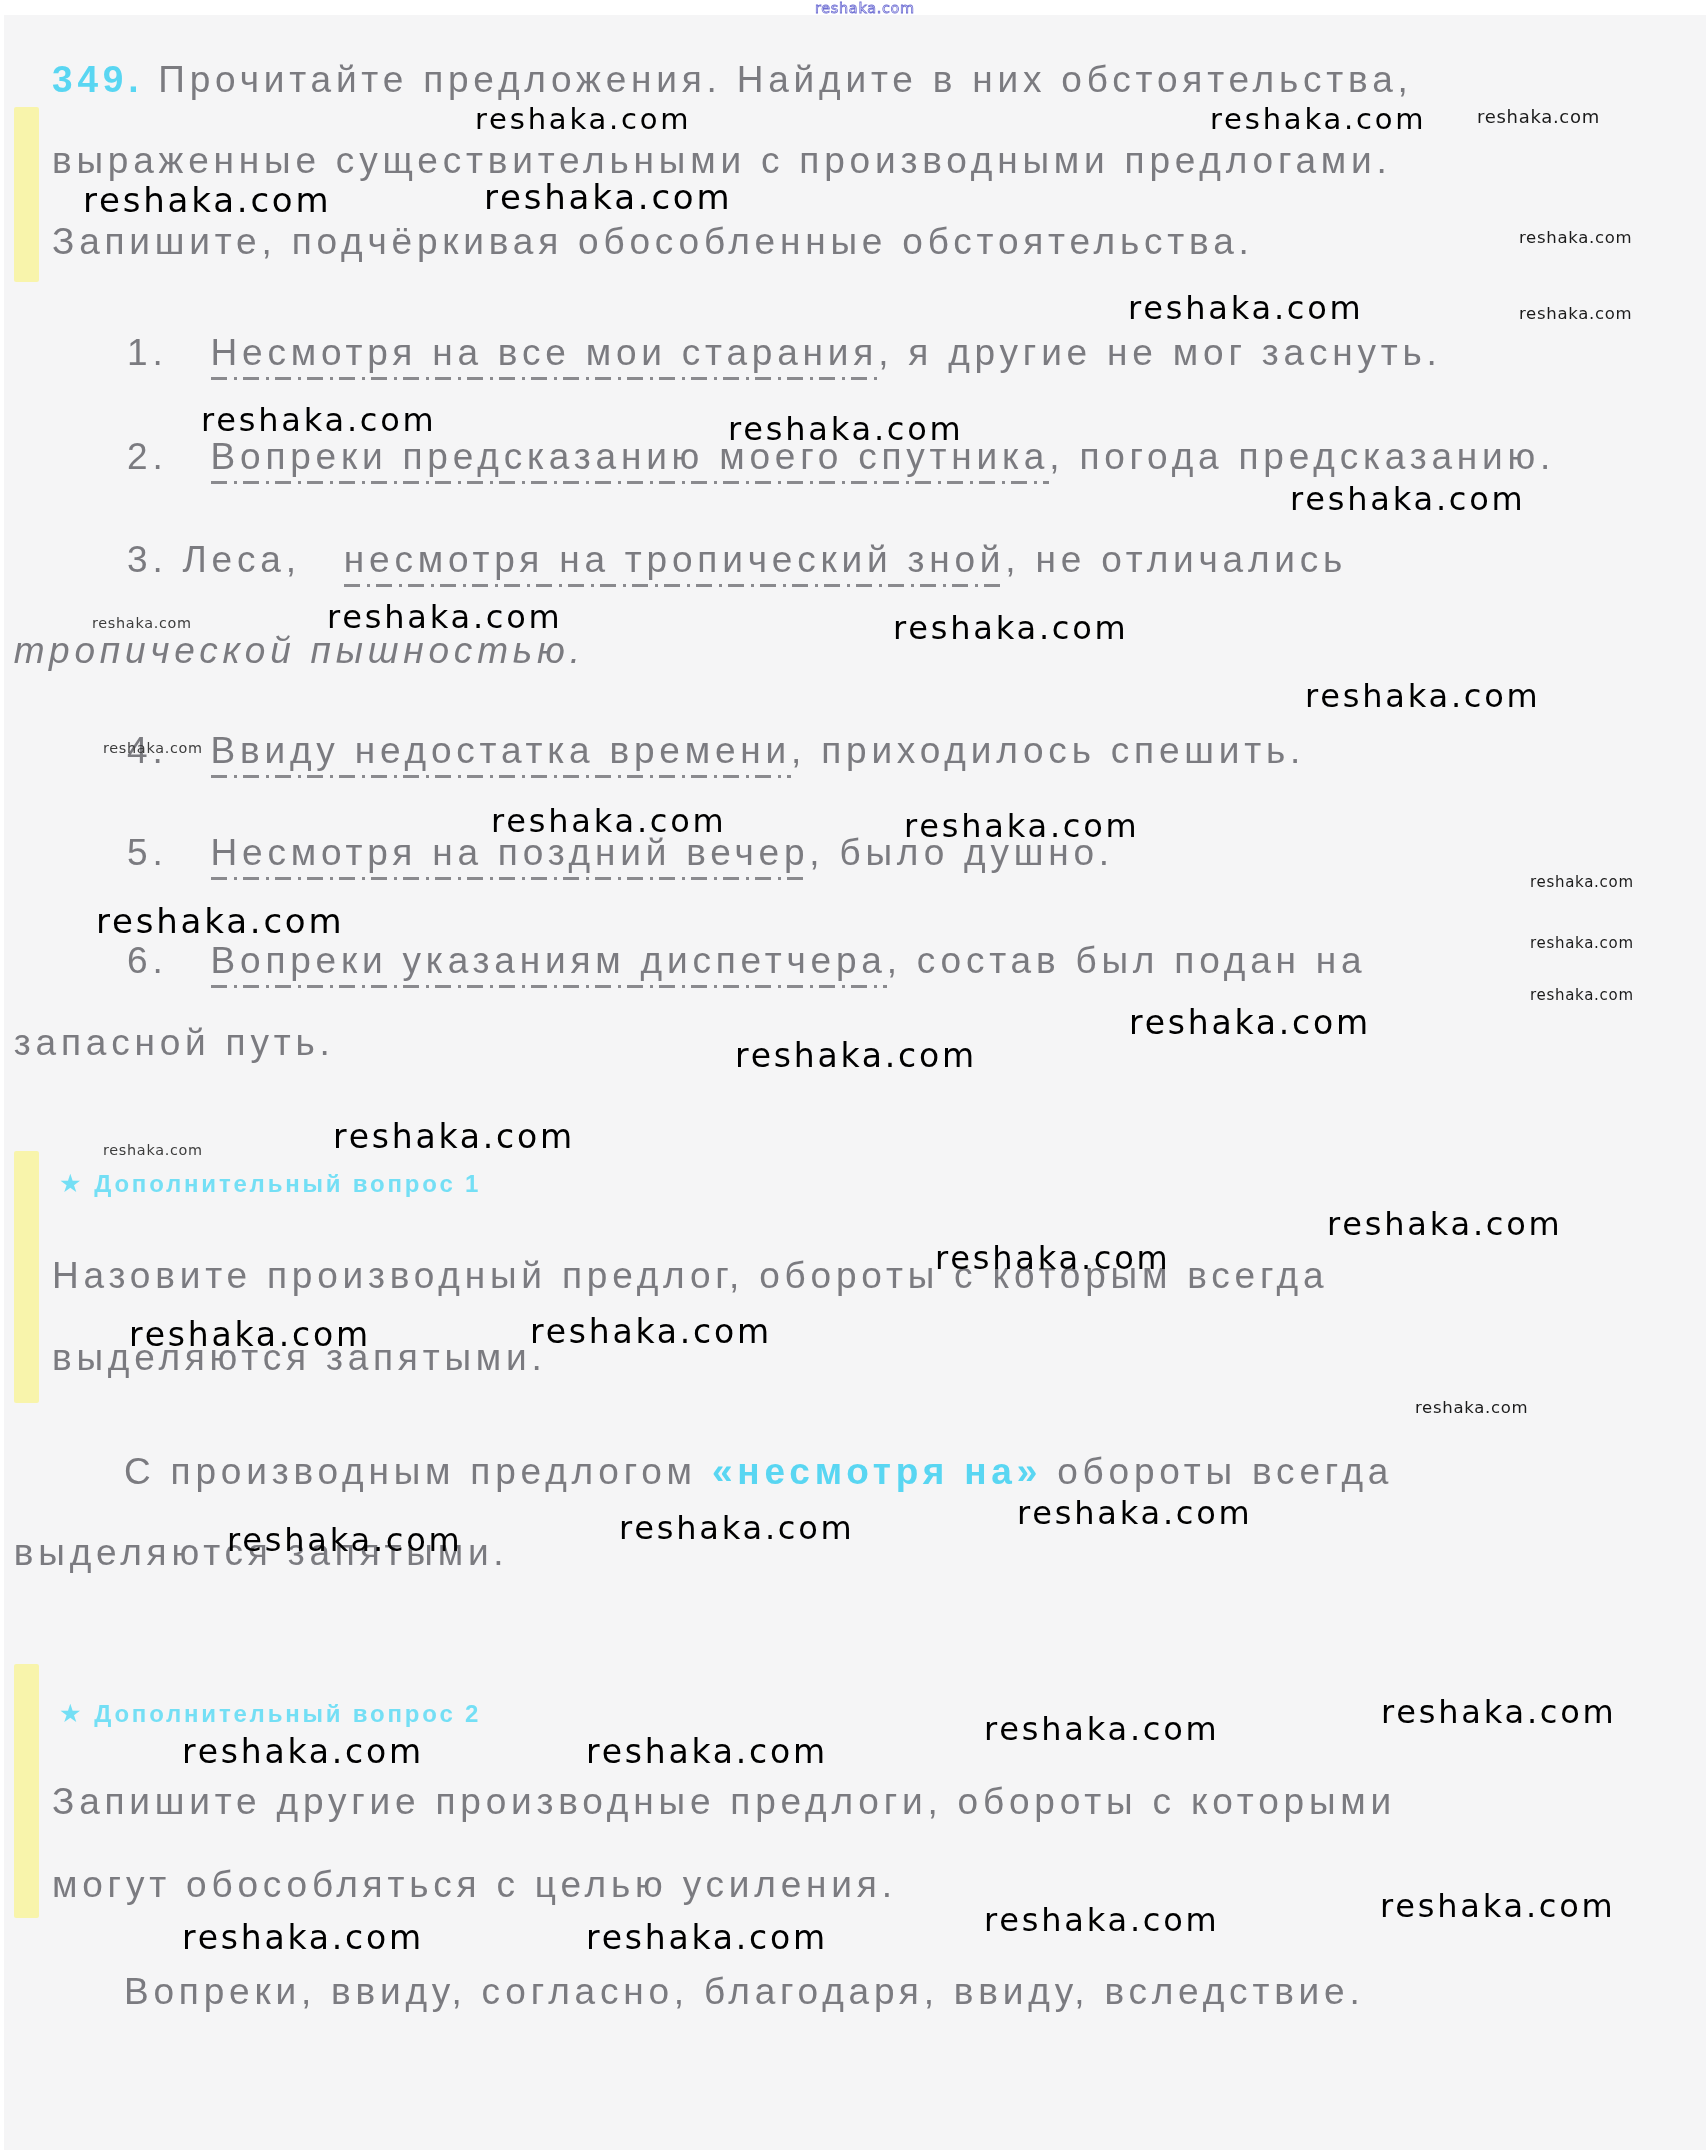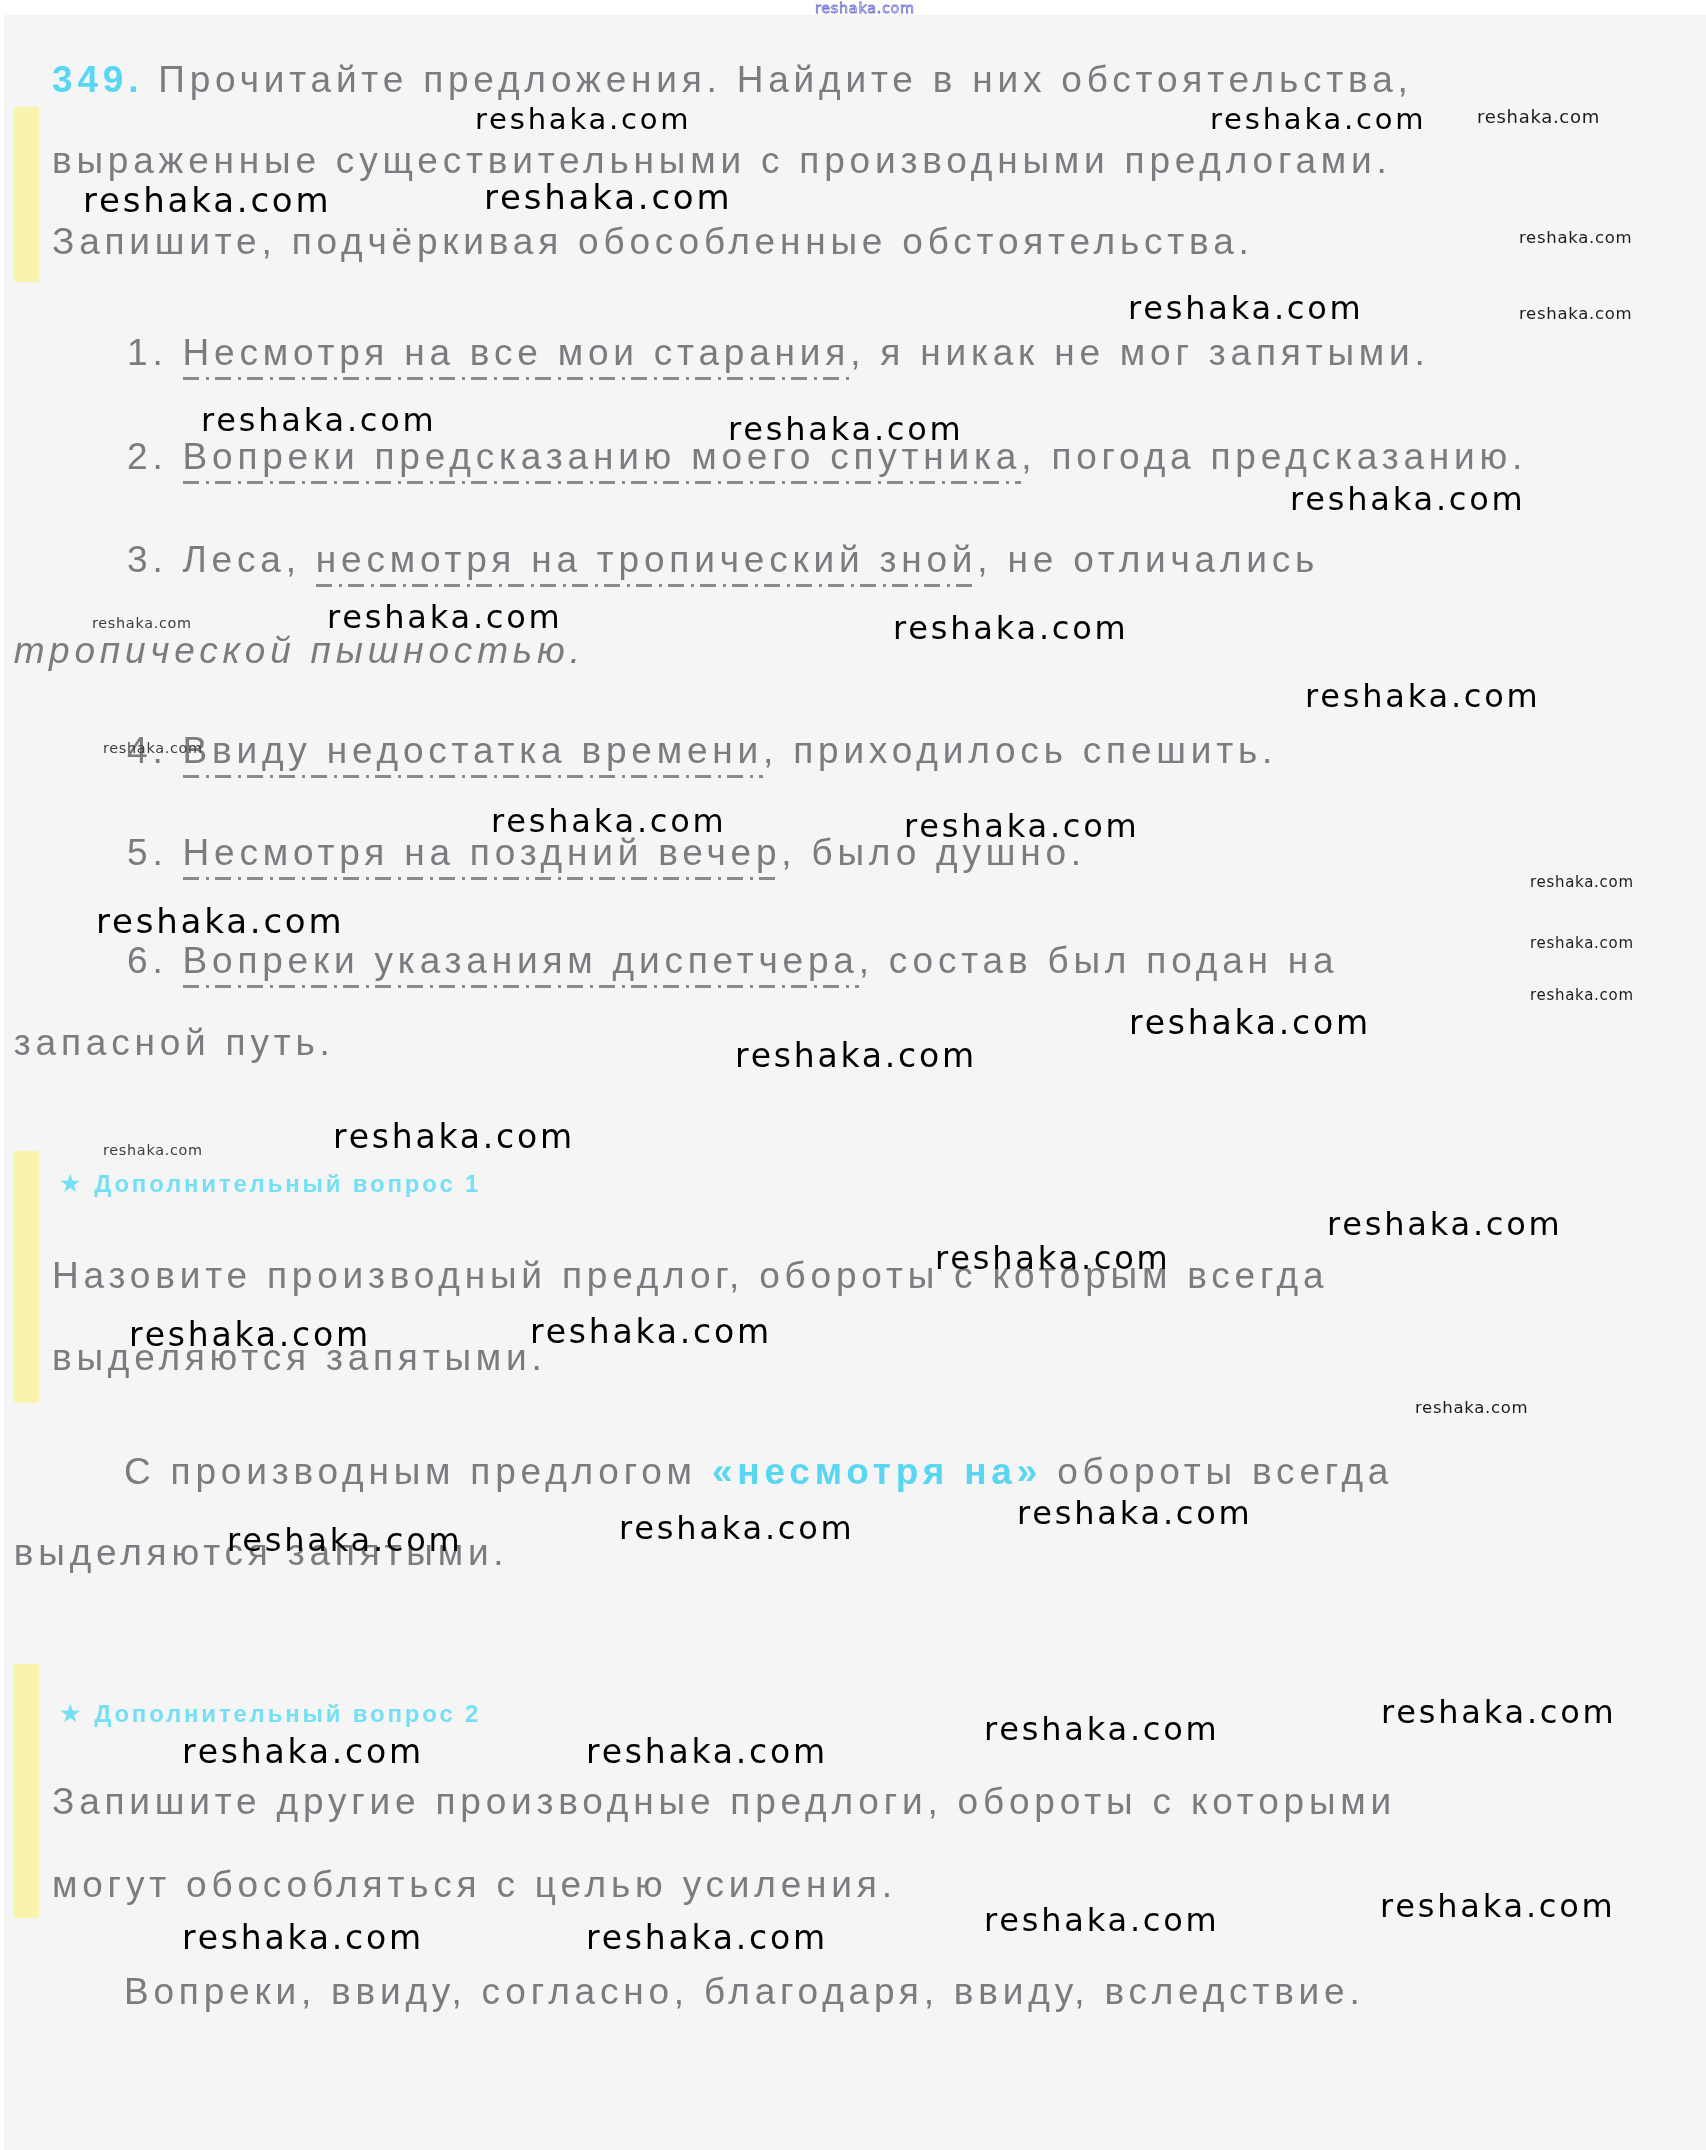--- a/index.html
+++ b/index.html
@@ -29,20 +29,21 @@
   .heading .h{color:var(--hcyan);font-weight:bold;}
   .heading .star{color:var(--hcyan);font-size:1.05em;}
   .num{color:var(--cyan);font-weight:bold;}
   .cy{color:var(--cyan);font-weight:bold;}
   .u{
     padding-bottom:6.9px;
     background-image:linear-gradient(90deg,var(--ul) 0 16.5px,transparent 16.5px 23px,var(--ul) 23px 26px,transparent 26px 32px);
     background-size:32px 2.8px;
     background-repeat:repeat-x;
     background-position:0 100%;
+    margin-left:28px;
   }
   .wm{
     position:absolute;white-space:nowrap;z-index:3;
     font-family:"DejaVu Sans",sans-serif;color:#000;letter-spacing:2.8px;
   }
   .wm.faint{color:#3c3c3c;letter-spacing:0.7px;}
   .wm.side{color:#1b1b1b;letter-spacing:0.7px;}
   .wm.top{
     color:rgba(255,255,255,0.25);
     -webkit-text-stroke:0.8px #6f6fd4;
@@ -55,21 +56,21 @@
 <div class="content" style="background: rgb(245, 245, 246);"></div>
 <div id="bars-root">
     <div class="accent-bar" style="left: 13.8px; top: 107px; width: 25px; height: 175px; background: rgb(248, 244, 171);"></div>
     <div class="accent-bar" style="left: 13.8px; top: 1151px; width: 25px; height: 252px; background: rgb(248, 244, 171);"></div>
     <div class="accent-bar" style="left: 13.8px; top: 1664px; width: 25px; height: 254px; background: rgb(248, 244, 171);"></div>
   </div>
 <div id="lines-root">
     <div class="line title" style="left: 52px; top: 59px;"><span class="num">349.</span><span> Прочитайте предложения. Найдите в них обстоятельства,</span></div>
     <div class="line title" style="left: 52px; top: 140px;"><span>выраженные существительными с производными предлогами.</span></div>
     <div class="line title" style="left: 52px; top: 221px;"><span>Запишите, подчёркивая обособленные обстоятельства.</span></div>
-    <div class="line sentence" style="left: 127px; top: 332px;"><span>1. </span><span class="u">Несмотря на все мои старания</span><span>, я никак не мог запятыми.</span></div>
+    <div class="line sentence" style="left: 127px; top: 332px;"><span>1. </span><span class="u">Несмотря на все мои старания</span><span>, я другие не мог заснуть.</span></div>
     <div class="line sentence" style="left: 127px; top: 436px;"><span>2. </span><span class="u">Вопреки предсказанию моего спутника</span><span>, погода предсказанию.</span></div>
     <div class="line sentence" style="left: 127px; top: 539px;"><span>3. Леса, </span><span class="u">несмотря на тропический зной</span><span>, не отличались</span></div>
     <div class="line sentence" style="left: 13.8px; top: 630px; font-style: italic;"><span>тропической пышностью.</span></div>
     <div class="line sentence" style="left: 127px; top: 730px;"><span>4. </span><span class="u">Ввиду недостатка времени</span><span>, приходилось спешить.</span></div>
     <div class="line sentence" style="left: 127px; top: 832px;"><span>5. </span><span class="u">Несмотря на поздний вечер</span><span>, было душно.</span></div>
     <div class="line sentence" style="left: 127px; top: 940px;"><span>6. </span><span class="u">Вопреки указаниям диспетчера</span><span>, состав был подан на</span></div>
     <div class="line sentence" style="left: 13.8px; top: 1022px;"><span>запасной путь.</span></div>
     <div class="line heading" style="left: 59px; top: 1169px;"><span class="star">★ </span><span class="h">Дополнительный вопрос 1</span></div>
     <div class="line body" style="left: 52px; top: 1255px;"><span>Назовите производный предлог, обороты с которым всегда</span></div>
     <div class="line body" style="left: 52px; top: 1337px;"><span>выделяются запятыми.</span></div>

